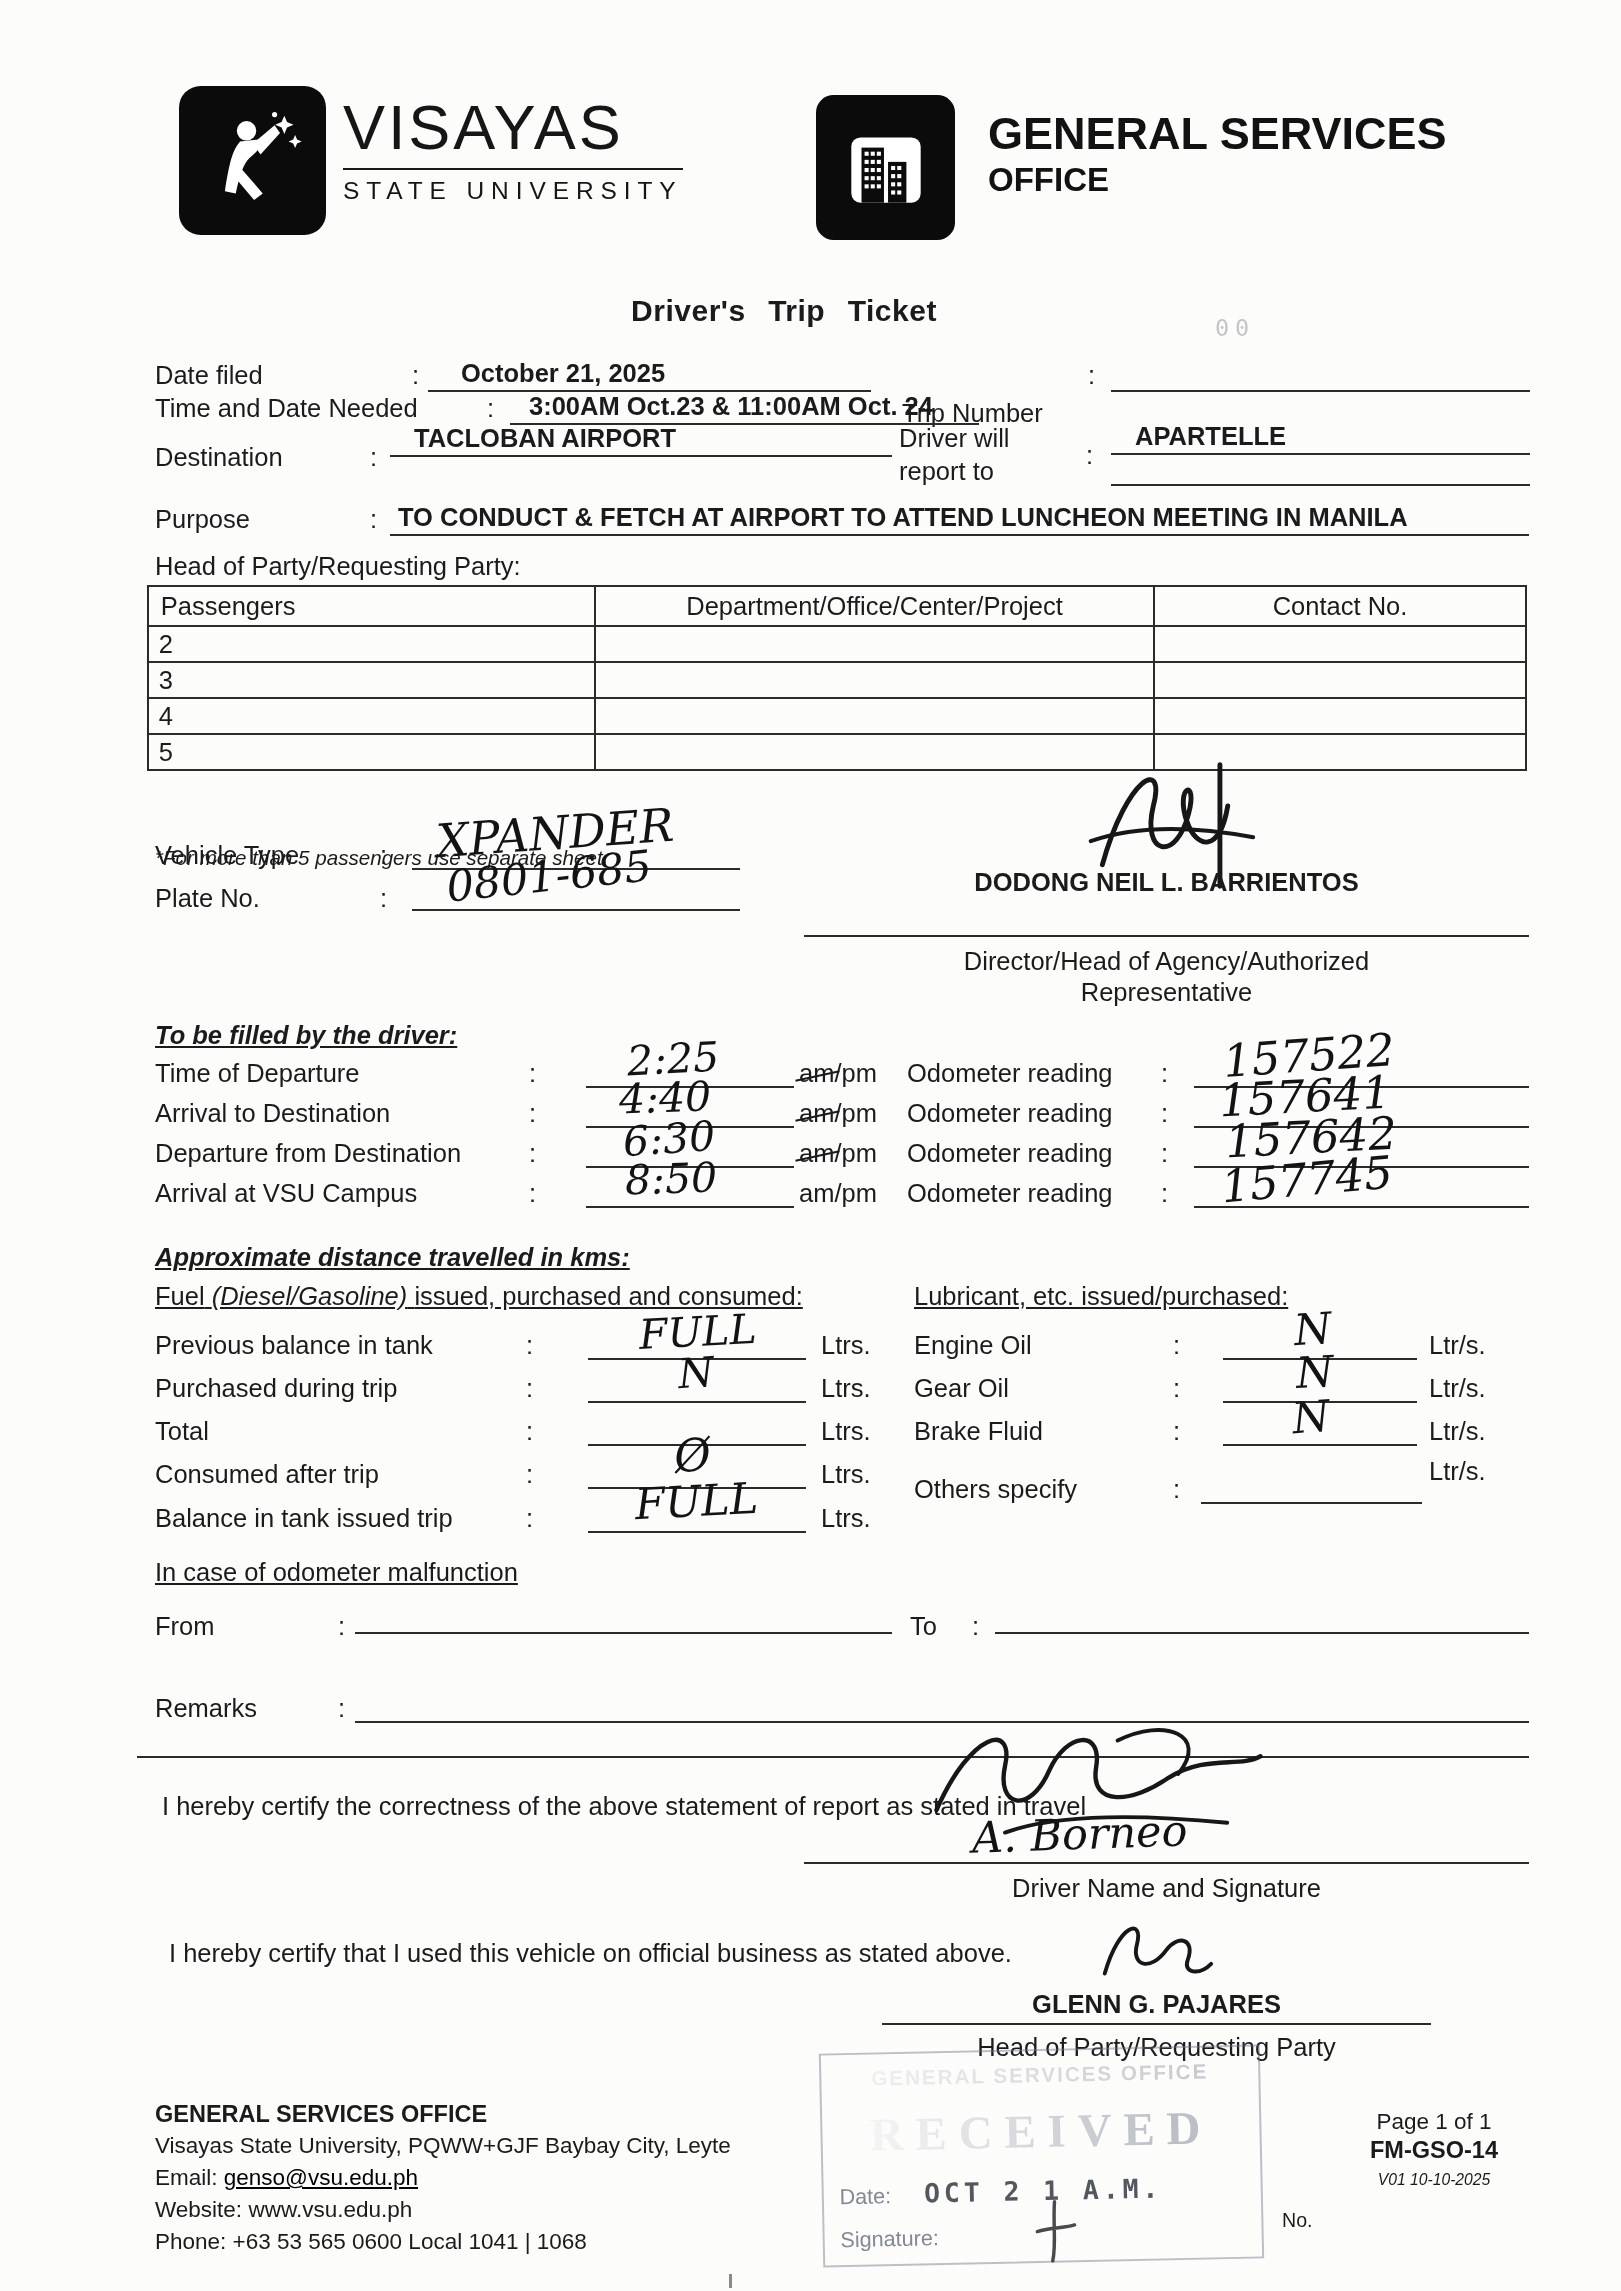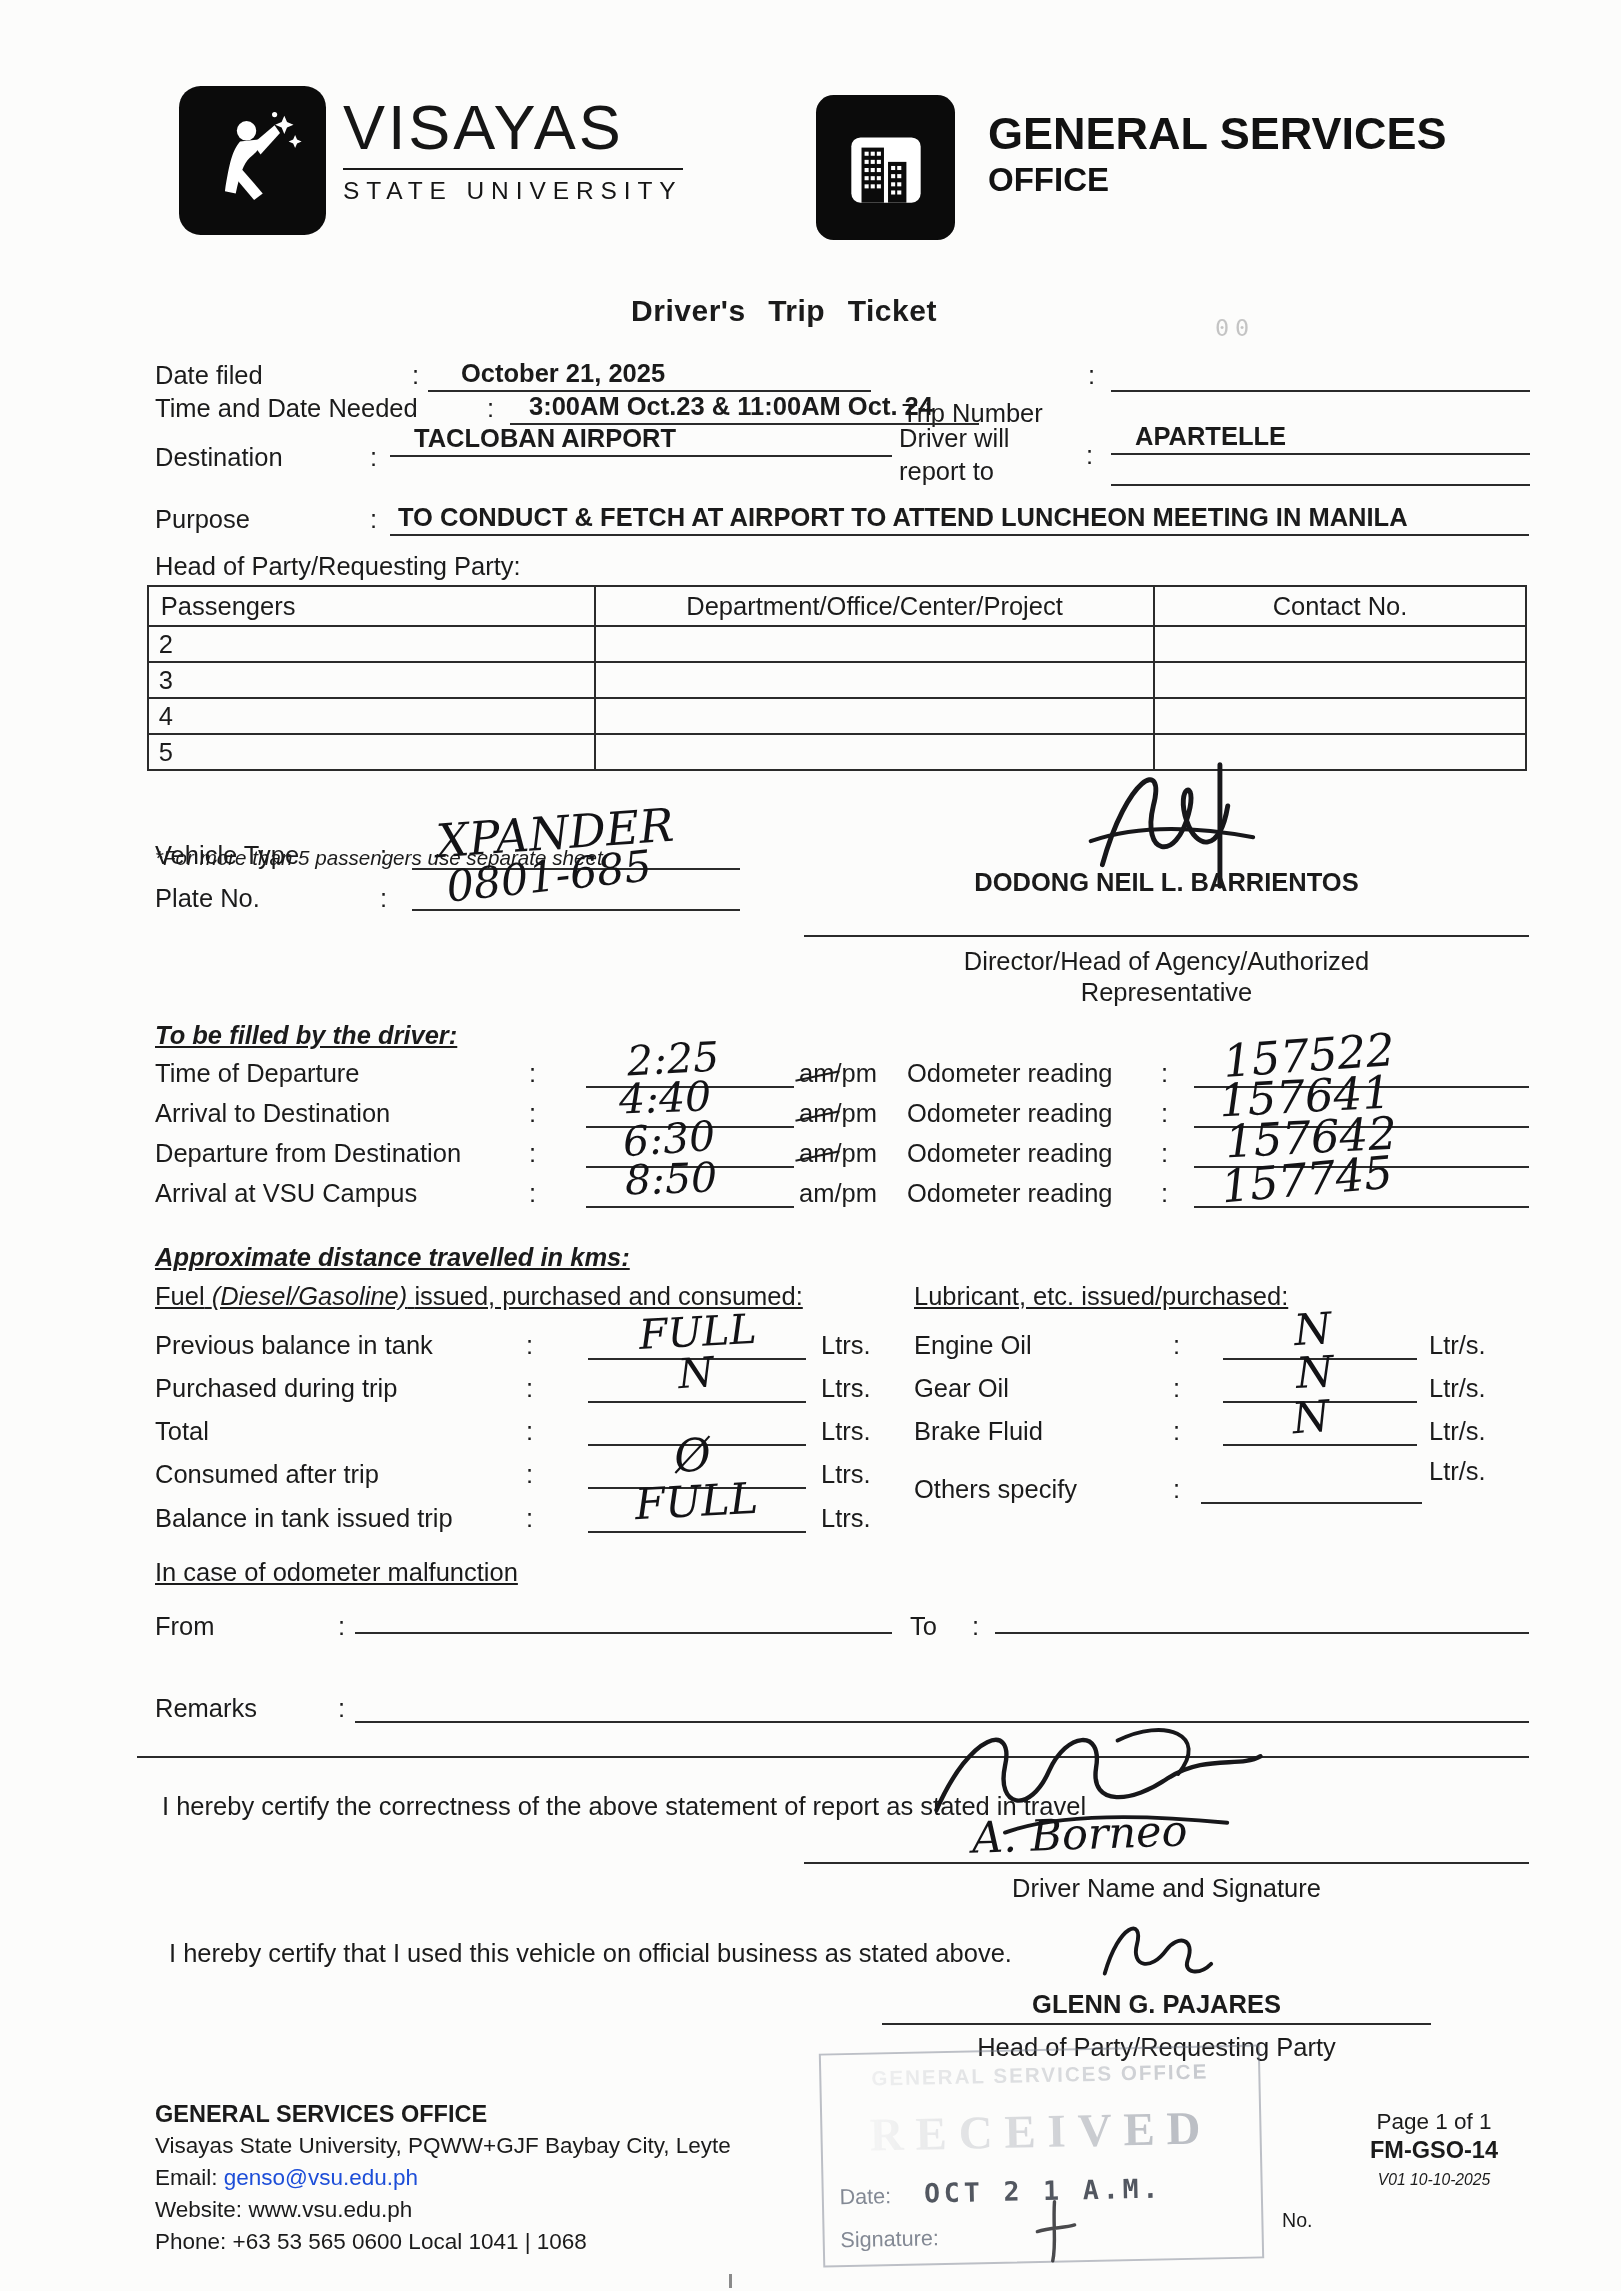--- a/index.html
+++ b/index.html
@@ -32,21 +32,21 @@
   .struck::after{content:"";position:absolute;left:-3.9px;right:-5.9px;top:55%;border-top:2.5px solid #1c1c1c;transform:rotate(-12deg);}
   .note{font-size:20.6px;font-style:italic;margin-top:32px;}
   .stamp{border:2.9px solid rgba(110,118,132,.45);transform:rotate(-1.2deg);color:rgba(100,108,122,.8);padding:11.8px 15.7px;display:flex;flex-direction:column;justify-content:space-between;}
   .stamp-line1{font-size:20.6px;font-weight:bold;letter-spacing:2px;text-align:center;opacity:.5;-webkit-mask-image:linear-gradient(90deg,rgba(0,0,0,.15),rgba(0,0,0,.95));mask-image:linear-gradient(90deg,rgba(0,0,0,.15),rgba(0,0,0,.95));}
   .stamp-received{font-family:"Liberation Serif",serif;font-size:47px;font-weight:bold;letter-spacing:11.8px;text-align:center;opacity:.55;-webkit-mask-image:linear-gradient(90deg,rgba(0,0,0,.08) 5%,rgba(0,0,0,.95) 80%);mask-image:linear-gradient(90deg,rgba(0,0,0,.08) 5%,rgba(0,0,0,.95) 80%);}
   .stamp-date{font-size:21.6px;display:flex;gap:33px;align-items:baseline;}
   .stamp-dateval{font-family:"DejaVu Sans Mono",monospace;font-weight:bold;font-size:26.5px;letter-spacing:3.9px;color:rgba(52,58,68,.85);}
   .stamp-sig{font-size:21.6px;}
   .f-line{font-size:22.5px;line-height:32px;white-space:nowrap;}
   .f-office{font-size:23.5px;font-weight:bold;line-height:32px;}
-  .link{color:#1d4ed8;}
+  .link{color:#000000;text-decoration:underline;}
   .fr{font-size:22.5px;line-height:29px;text-align:center;}
   .fr .code{font-weight:bold;font-size:23.5px;}
   .fr .ver{font-style:italic;font-size:15.7px;}
 </style>
 </head>
 <body>
 
 <div class="page">
 
   <div class="abs" style="left:179px;top:86px;width:147px;height:149px;">

